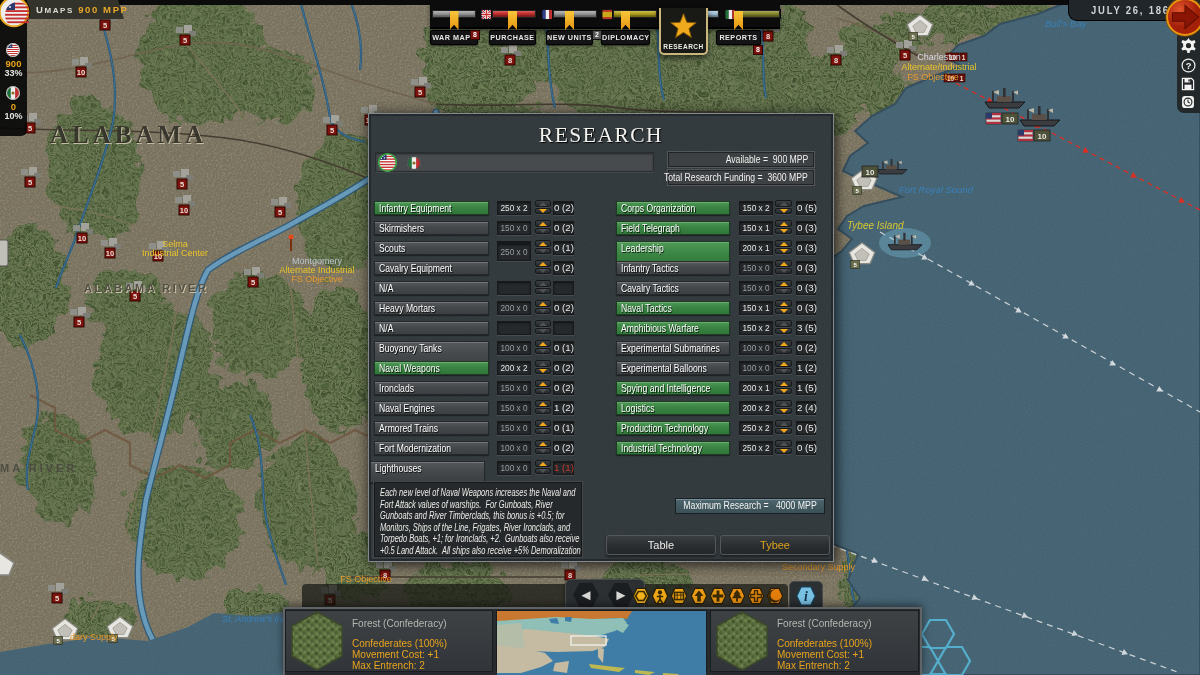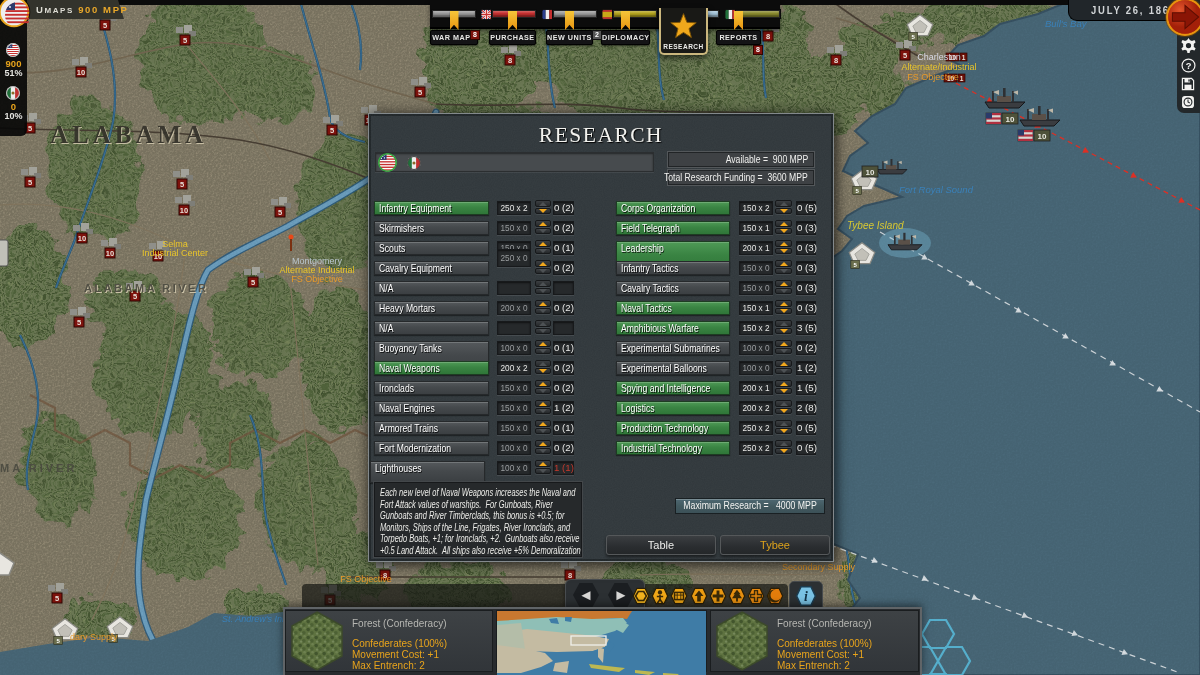--- a/index.html
+++ b/index.html
@@ -683,21 +683,21 @@
       <rect width="9" height="7.2" fill="#2a3a6e"></rect>
       <circle cx="2.5" cy="2" r="0.7" fill="#fff"></circle>
       <circle cx="5" cy="3.5" r="0.7" fill="#fff"></circle>
       <circle cx="7" cy="1.8" r="0.7" fill="#fff"></circle>
       <circle cx="3.5" cy="5.5" r="0.7" fill="#fff"></circle>
       <circle cx="6.8" cy="5.2" r="0.7" fill="#fff"></circle>
     </g>
     <circle cx="10" cy="10" r="9.2" fill="none" stroke="#b8b8b8" stroke-width="1.6"></circle>
   </svg>
 <div class="abs" style="left:0;top:58px;width:27px;text-align:center;font-size:9.5px;font-weight:700;color:#e8a41c">900</div>
-<div class="abs" style="left:0;top:68px;width:27px;text-align:center;font-size:9px;font-weight:700;color:#e4e4e0">51%</div>
+<div class="abs" style="left:0;top:68px;width:27px;text-align:center;font-size:9px;font-weight:700;color:#e4e4e0">33%</div>
 <svg style="position:absolute;left:6px;top:86px" width="14" height="14" viewBox="0 0 20 20">
     <defs>
       <clipPath id="rfmx686">
         <circle cx="10" cy="10" r="9"></circle>
       </clipPath>
     </defs>
     <circle cx="10" cy="10" r="9.6" fill="#eee"></circle>
     <g clip-path="url(#rfmx686)">
       <rect width="7" height="20" fill="#20703a"></rect>
       <rect x="7" width="6" height="20" fill="#eee"></rect>
@@ -927,21 +927,21 @@
     <span class="sxc">150 x 0</span>
   </div>
 <div class="spbtn" style="left:535px;top:240px;width:16px;height:7px">
     <span class="tri up on"></span>
   </div>
 <div class="spbtn" style="left:535px;top:248px;width:16px;height:6px">
     <span class="tri dn off"></span>
   </div>
 <div class="resb" style="left:553px;top:241px;width:21px;height:14px">0 (1)</div>
 <div class="lbl" style="left:374px;top:261px;width:115px;height:14px"><span class="sx">Cavalry Equipment</span></div>
-<div class="costb" style="left:497px;top:249px;width:34px;height:18px">
+<div class="costb" style="left:497px;top:243px;width:34px;height:18px">
     <span class="sxc">250 x 0</span>
   </div>
 <div class="spbtn" style="left:535px;top:260px;width:16px;height:7px">
     <span class="tri up on"></span>
   </div>
 <div class="spbtn" style="left:535px;top:268px;width:16px;height:6px">
     <span class="tri dn off"></span>
   </div>
 <div class="resb" style="left:553px;top:261px;width:21px;height:14px">0 (2)</div>
 <div class="lbl" style="left:374px;top:281px;width:115px;height:14px"><span class="sx">N/A</span></div>
@@ -1167,21 +1167,21 @@
 <div class="lbl green" style="left:616px;top:401px;width:114px;height:14px"><span class="sx">Logistics</span></div>
 <div class="costb bright" style="left:739px;top:401px;width:34px;height:14px">
     <span class="sxc">200 x 2</span>
   </div>
 <div class="spbtn" style="left:775px;top:400px;width:17px;height:7px">
     <span class="tri up off"></span>
   </div>
 <div class="spbtn" style="left:775px;top:408px;width:17px;height:6px">
     <span class="tri dn on"></span>
   </div>
-<div class="resb" style="left:796px;top:401px;width:20px;height:14px">2 (8)</div>
+<div class="resb" style="left:796px;top:401px;width:20px;height:14px">2 (4)</div>
 <div class="lbl green" style="left:616px;top:421px;width:114px;height:14px"><span class="sx">Production Technology</span></div>
 <div class="costb bright" style="left:739px;top:421px;width:34px;height:14px">
     <span class="sxc">250 x 2</span>
   </div>
 <div class="spbtn" style="left:775px;top:420px;width:17px;height:7px">
     <span class="tri up off"></span>
   </div>
 <div class="spbtn" style="left:775px;top:428px;width:17px;height:6px">
     <span class="tri dn on"></span>
   </div>

